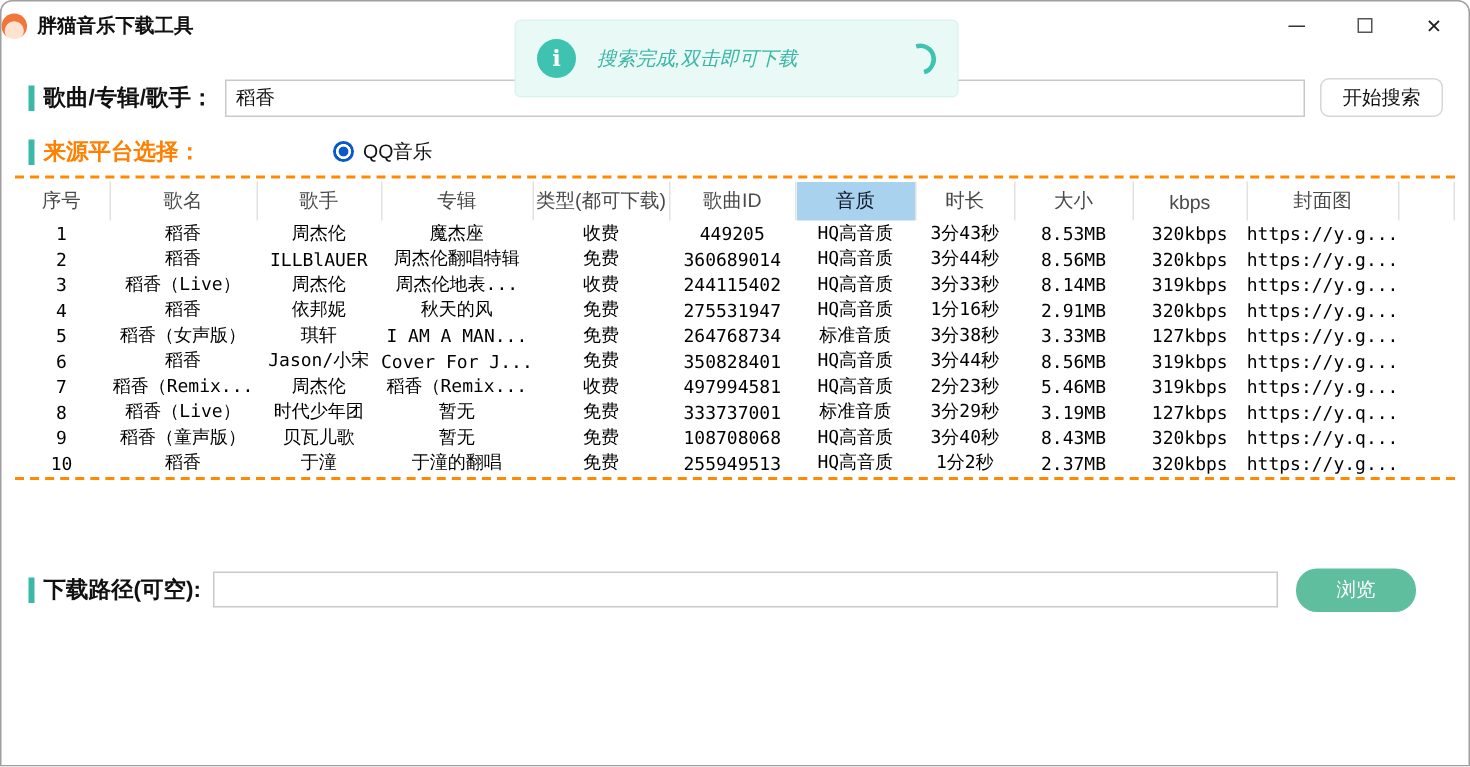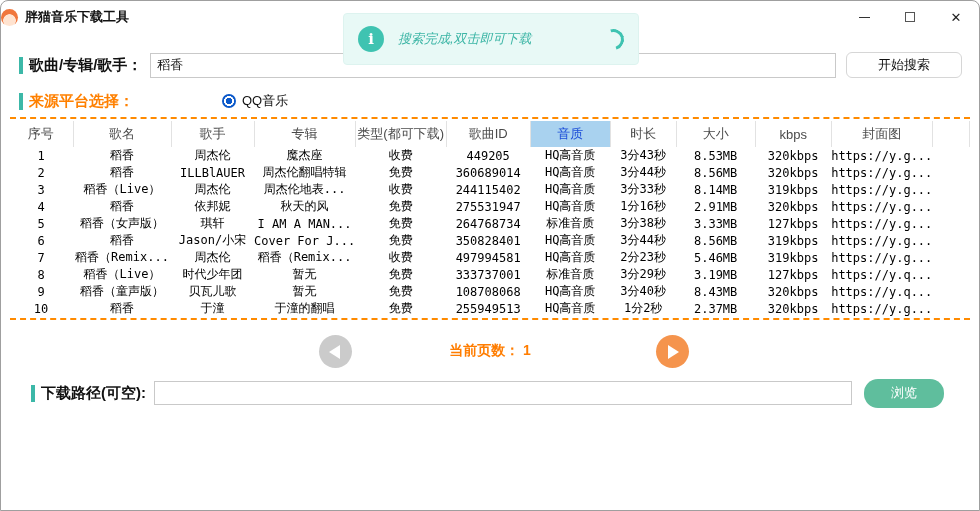--- a/index.html
+++ b/index.html
@@ -27,51 +27,51 @@
   .toast-msg { margin-left:14px; font-size:13px; color:#3bb5a5; white-space:nowrap;font-style:italic; }
   .toast-spinner { margin-left:auto; width:21px; height:21px; border-radius:50%;
     border:3px solid transparent; border-top-color:#3fc3b1; border-right-color:#3fc3b1; transform:rotate(28deg); }
   
   .teal-bar { width:4px; height:17px; background:#3cb8a8; flex:0 0 auto; margin-right:6px; }
   .search-row { position:absolute; top:50px; left:18px; right:17px; height:28px; display:flex; align-items:center; }
   .field-label { font-size:15px; font-weight:bold; color:#111; white-space:nowrap; }
   .field-label.orange { color:#ff8000; }
   .search-input { flex:1; height:25px; margin-left:8px; border:1px solid #c9c9c9; font-size:13px;
     padding:0 6px; color:#111; outline:none; background:#fff; }
-  .search-btn { width:116px; height:26px; margin-left:10px; background:#fff; border:1px solid #d6d6d6;
+  .search-btn { width:82px; height:26px; margin-left:10px; background:#fff; border:1px solid #d6d6d6;
     border-radius:6px; font-size:13px; color:#111; cursor:pointer; }
   .platform-row { position:absolute; top:88px; left:18px; height:24px; display:flex; align-items:center; }
   .radio-group { display:flex; align-items:center; margin-left:88px; }
   .radio-dot { width:14px; height:14px; border-radius:50%; flex:0 0 auto;
     background:radial-gradient(circle at center, #0a58ca 0 3px, #ffffff 3.5px 4.8px, #0a58ca 5.2px 7px); }
   .radio-label { margin-left:6px; font-size:13px; color:#111; }
   
   .dashed { position:absolute; left:9px; right:9px; height:0; border-top:2px dashed #ff8a00; }
   .dashed.d1 { top:116px; } .dashed.d2 { top:317px; }
   
   .table-area { position:absolute; top:120px; left:8px; }
   table { border-collapse:collapse; table-layout:fixed; }
   thead th { height:26px; font-size:13px; font-weight:normal; color:#4a4a4a; text-align:center;
     border-right:1px solid #e2e2e2; white-space:nowrap; overflow:hidden; }
-  thead th.hl { background:#a9d2ef; color:#1d4ed8;margin-top:32px; }
+  thead th.hl { background:#a9d2ef; color:#0f172a;margin-top:32px; }
   tbody td { height:17px; font-size:12px; color:#000; text-align:center; padding:0;
     white-space:nowrap; overflow:hidden; font-family:"DejaVu Sans Mono","Liberation Mono",monospace; }
   
   .pagination { position:absolute; top:332px; left:0; right:0; height:40px; }
   .page-btn { position:absolute; top:2px; width:33px; height:33px; border-radius:50%;
     display:flex; align-items:center; justify-content:center; }
   .page-btn.prev { left:318px; background:#cbcbcb; }
   .page-btn.next { left:655px; background:#f republican5944d; background:#f5944d; }
   .tri { width:0; height:0; border-top:7px solid transparent; border-bottom:7px solid transparent; }
   .tri.left { border-right:11px solid #ffffff; margin-right:2px; }
   .tri.right { border-left:11px solid #ffffff; margin-left:2px; }
   .page-label { position:absolute; top:9px; left:0; right:0; text-align:center;
     font-size:14px; font-weight:bold; color:#ff7d00; }
   
-  .download-row { position:absolute; top:377px; left:18px; right:35px; height:30px; display:flex; align-items:center;margin-left:12px; }
+  .download-row { position:absolute; top:377px; left:18px; right:35px; height:30px; display:flex; align-items:center; }
   .download-input { flex:1; height:24px; margin-left:8px; border:1px solid #c9c9c9; font-size:13px;
     padding:0 6px; outline:none; background:#fff; }
   .browse-btn { width:80px; height:29px; margin-left:12px; background:#5fbe9d; border:none;
     border-radius:14px; color:#ffffff; font-size:13px; cursor:pointer; }
 </style>
 </head>
 <body>
 
 <div class="window">
 
@@ -281,29 +281,20 @@
             <td>320kbps</td>
             <td>https://y.g...</td>
             <td></td>
           </tr>
         </tbody>
     </table>
   </div>
 
   <div class="dashed d2"></div>
 
-  <div class="pagination">
-    <span class="page-btn prev">
-        <span class="tri left"></span>
-      </span>
-    <span class="page-label"><span>当前页数：</span> <span>1</span></span>
-    <span class="page-btn next">
-        <span class="tri right"></span>
-      </span>
-  </div>
 
   <div class="download-row">
     <span class="teal-bar"></span>
     <span class="field-label">下载路径(可空):</span>
     <input class="download-input" type="text" value="" style="">
     <button class="browse-btn">浏览</button>
   </div>
 
   <div class="toast">
     <span class="toast-icon">i</span>

